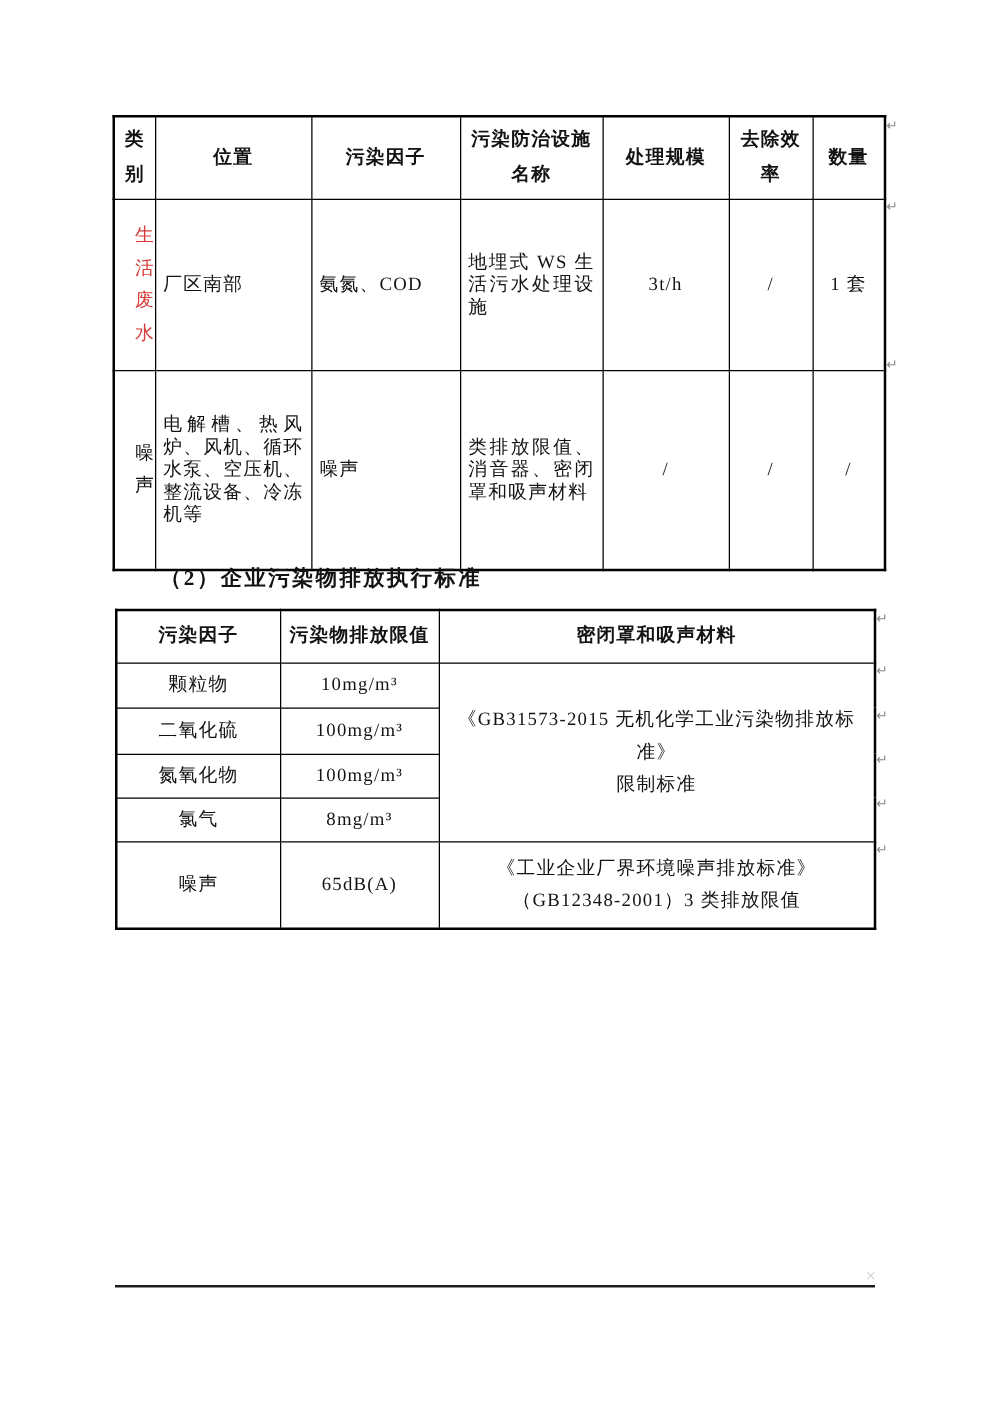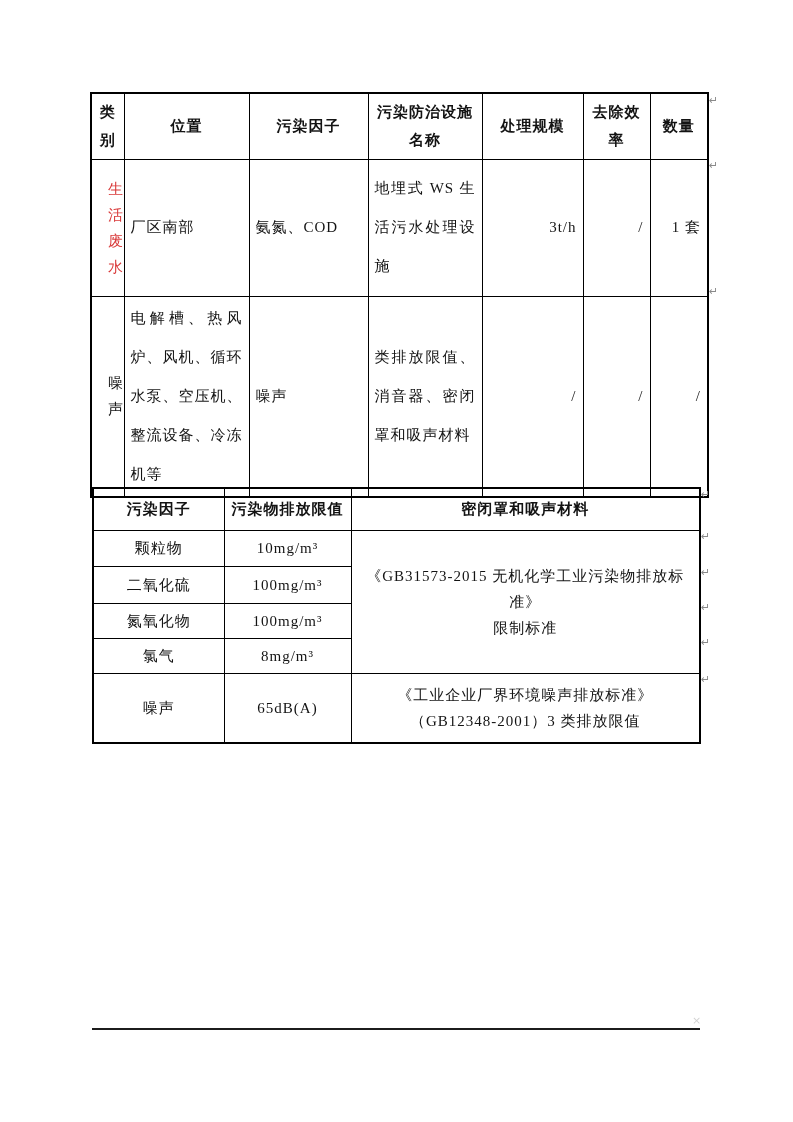--- a/index.html
+++ b/index.html
@@ -12,31 +12,31 @@
   .doc-table { position:absolute; border:2px solid #000; }
   .doc-table th, .doc-table td { border:1px solid #000; overflow:hidden; }
   .doc-table th {
     font-weight:bold; text-align:center; vertical-align:middle;
     font-size:15px; line-height:28px; letter-spacing:1px;
     padding:0 5px; word-break:break-all;margin-left:26px;
   }
   .t1 { left:90px; top:92px; width:617px; }
   .t2 { left:92px; top:487px; width:607px; }
   .cell {
-    font-size:15px; line-height:39px; vertical-align:middle;
+    font-size:15px; line-height:18px; vertical-align:middle;
     padding:2px 6px; word-break:break-all; letter-spacing:1px;
     text-align:justify;
   }
   .cat-cell {
     text-align:center; padding:16px; word-break:break-all;
     font-size:15px; line-height:26px; letter-spacing:0;
     vertical-align:middle;
   }
   .red { color:#d93a3a; }
-  .left-cell { text-align:right; }
+  .left-cell { text-align:center; }
   .t2 td {
     font-size:15px; text-align:center; vertical-align:middle;
     padding:2px 6px; letter-spacing:1px; line-height:26px;margin-left:17px;
   }
   .std-cell { line-height:34px; letter-spacing:1px; }
   .heading {
     position:absolute; left:128px; top:450px;
     font-size:17px; font-weight:bold; letter-spacing:2px;
     line-height:26px; white-space:nowrap;
   }
@@ -92,20 +92,21 @@
       <td class="cell">电解槽、热风炉、风机、循环水泵、空压机、整流设备、冷冻机等</td>
       <td class="cell">噪声</td>
       <td class="cell">类排放限值、消音器、密闭罩和吸声材料</td>
       <td class="cell left-cell">/</td>
       <td class="cell left-cell">/</td>
       <td class="cell left-cell">/</td>
     </tr>
   </tbody>
     </table>
 
+  <div class="heading">（2）企业污染物排放执行标准</div>
 
   <table class="doc-table t2">
     <colgroup>
       <col style="width:131px">
         <col style="width:127px">
         <col style="width:349px">
     </colgroup>
     <tbody>
         <tr style="height:42px">
       <th>污染因子</th>

